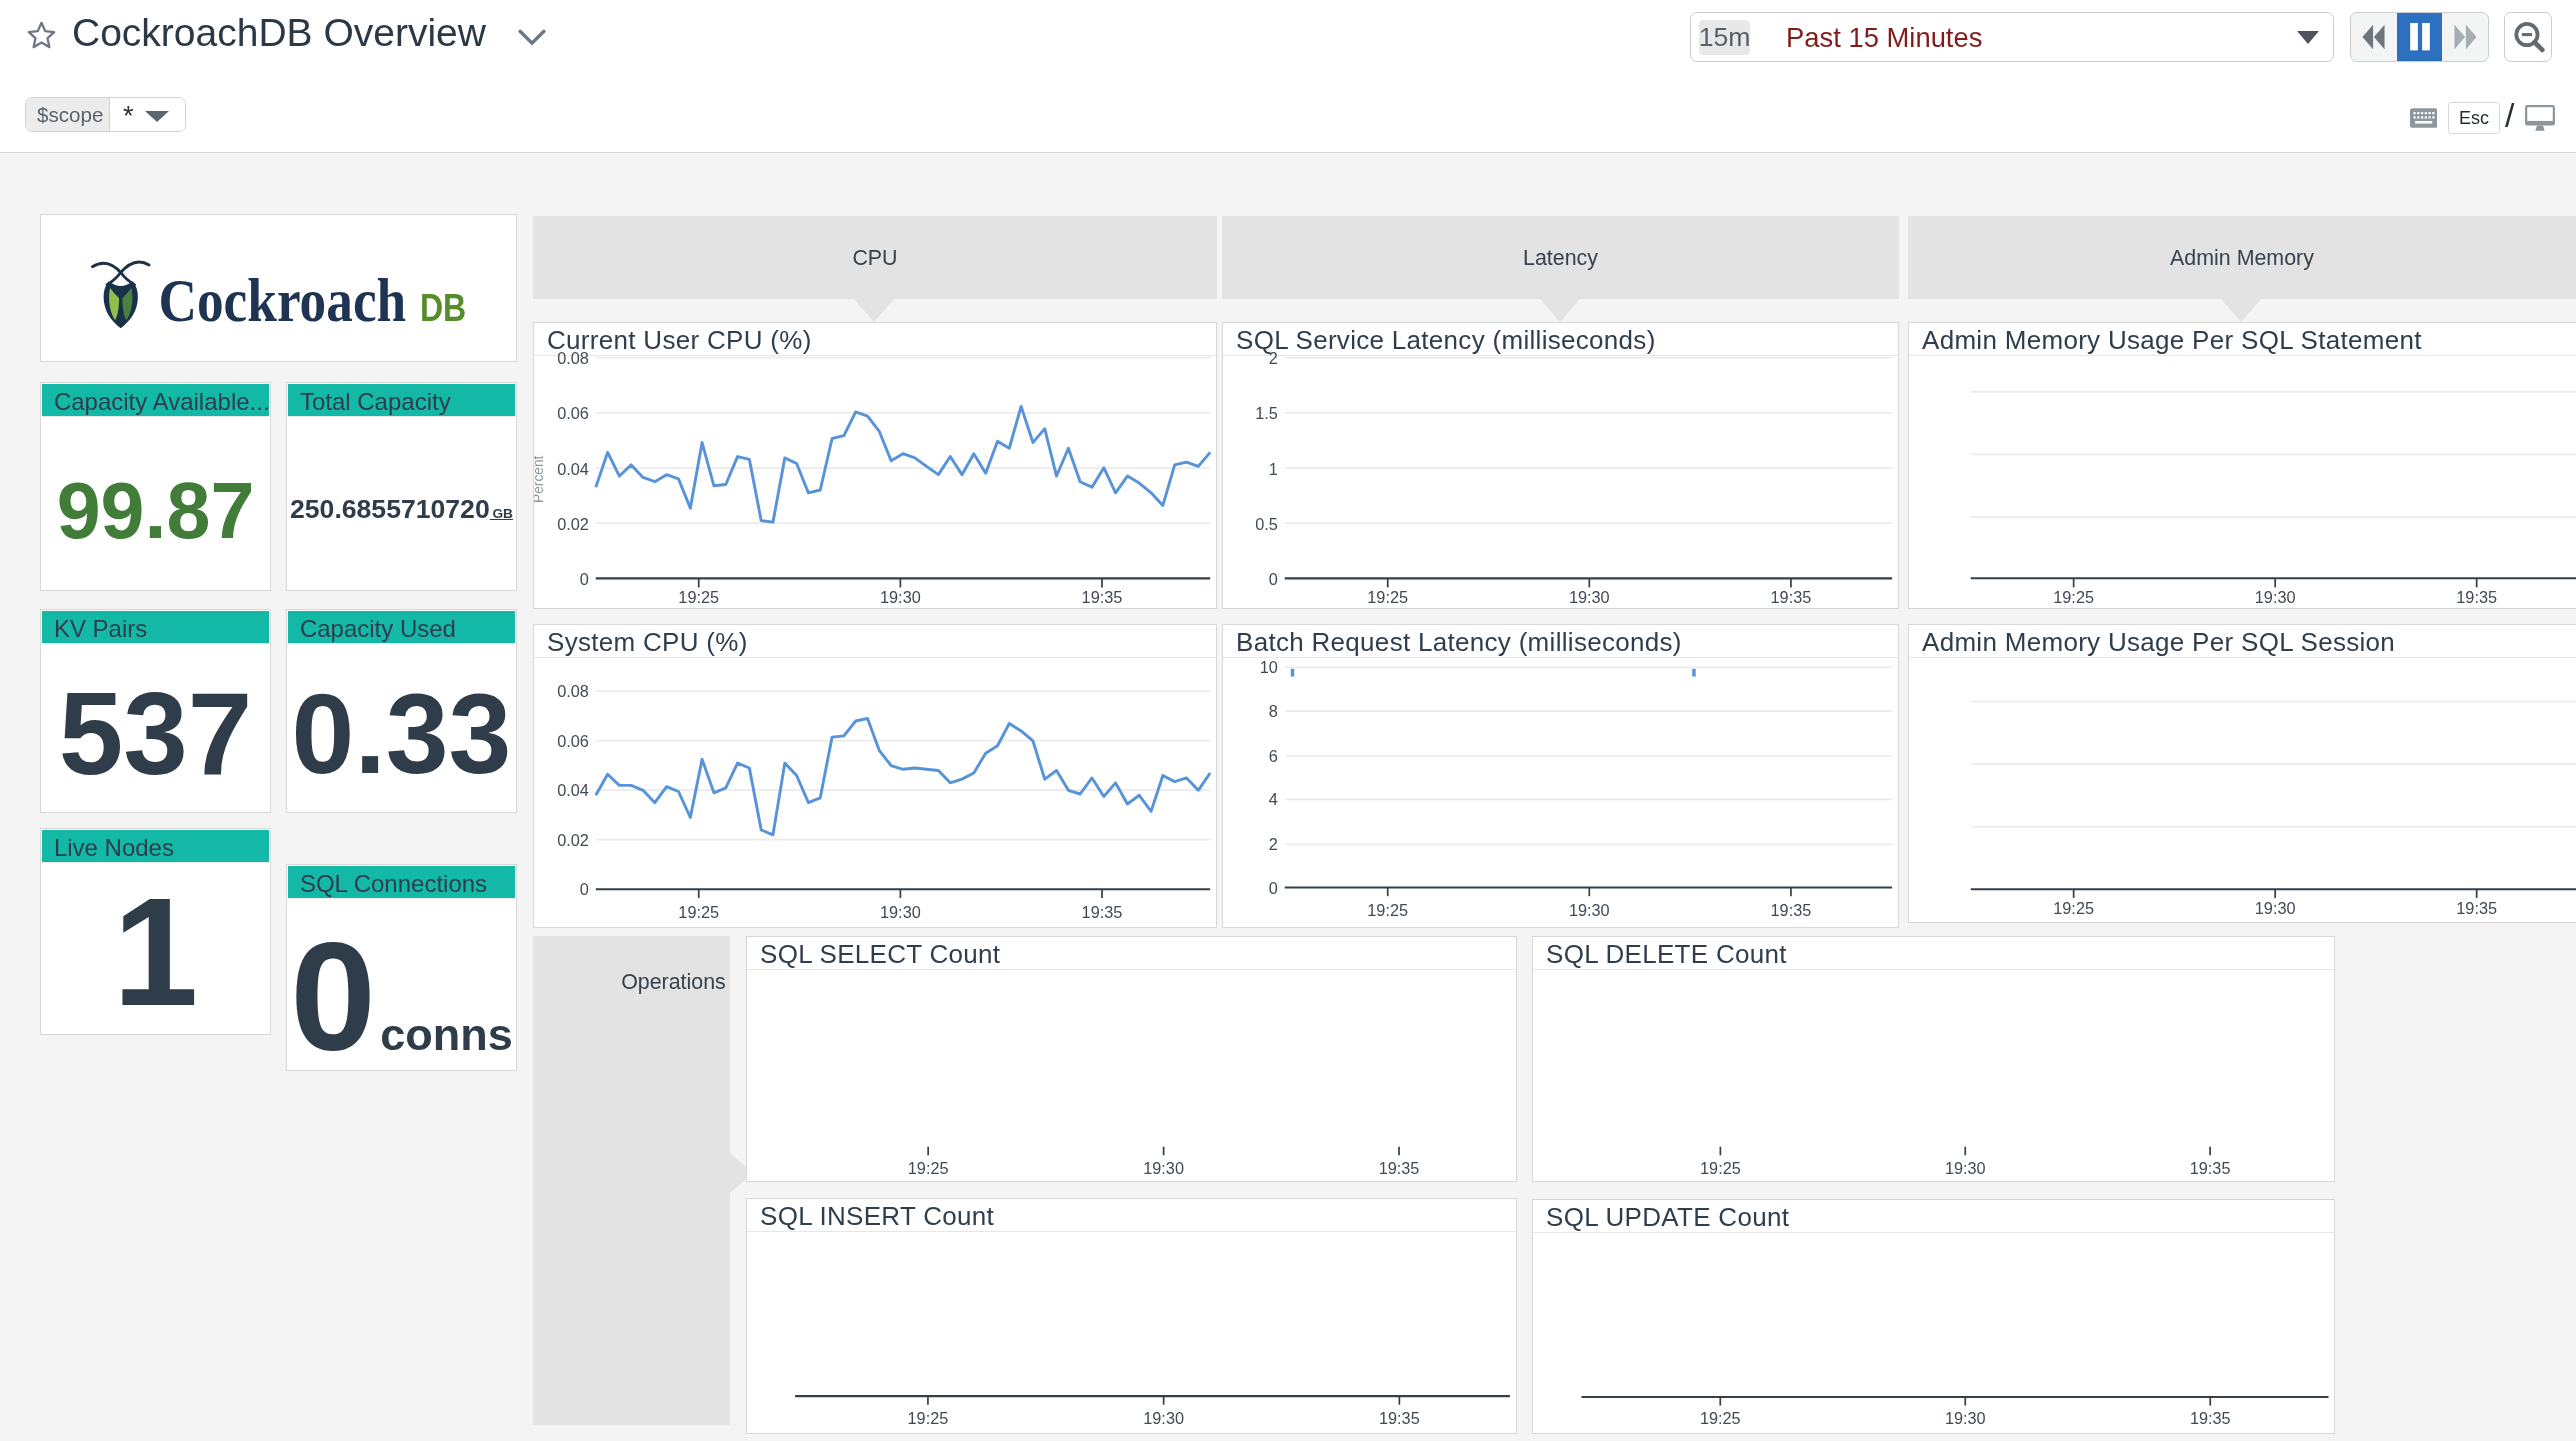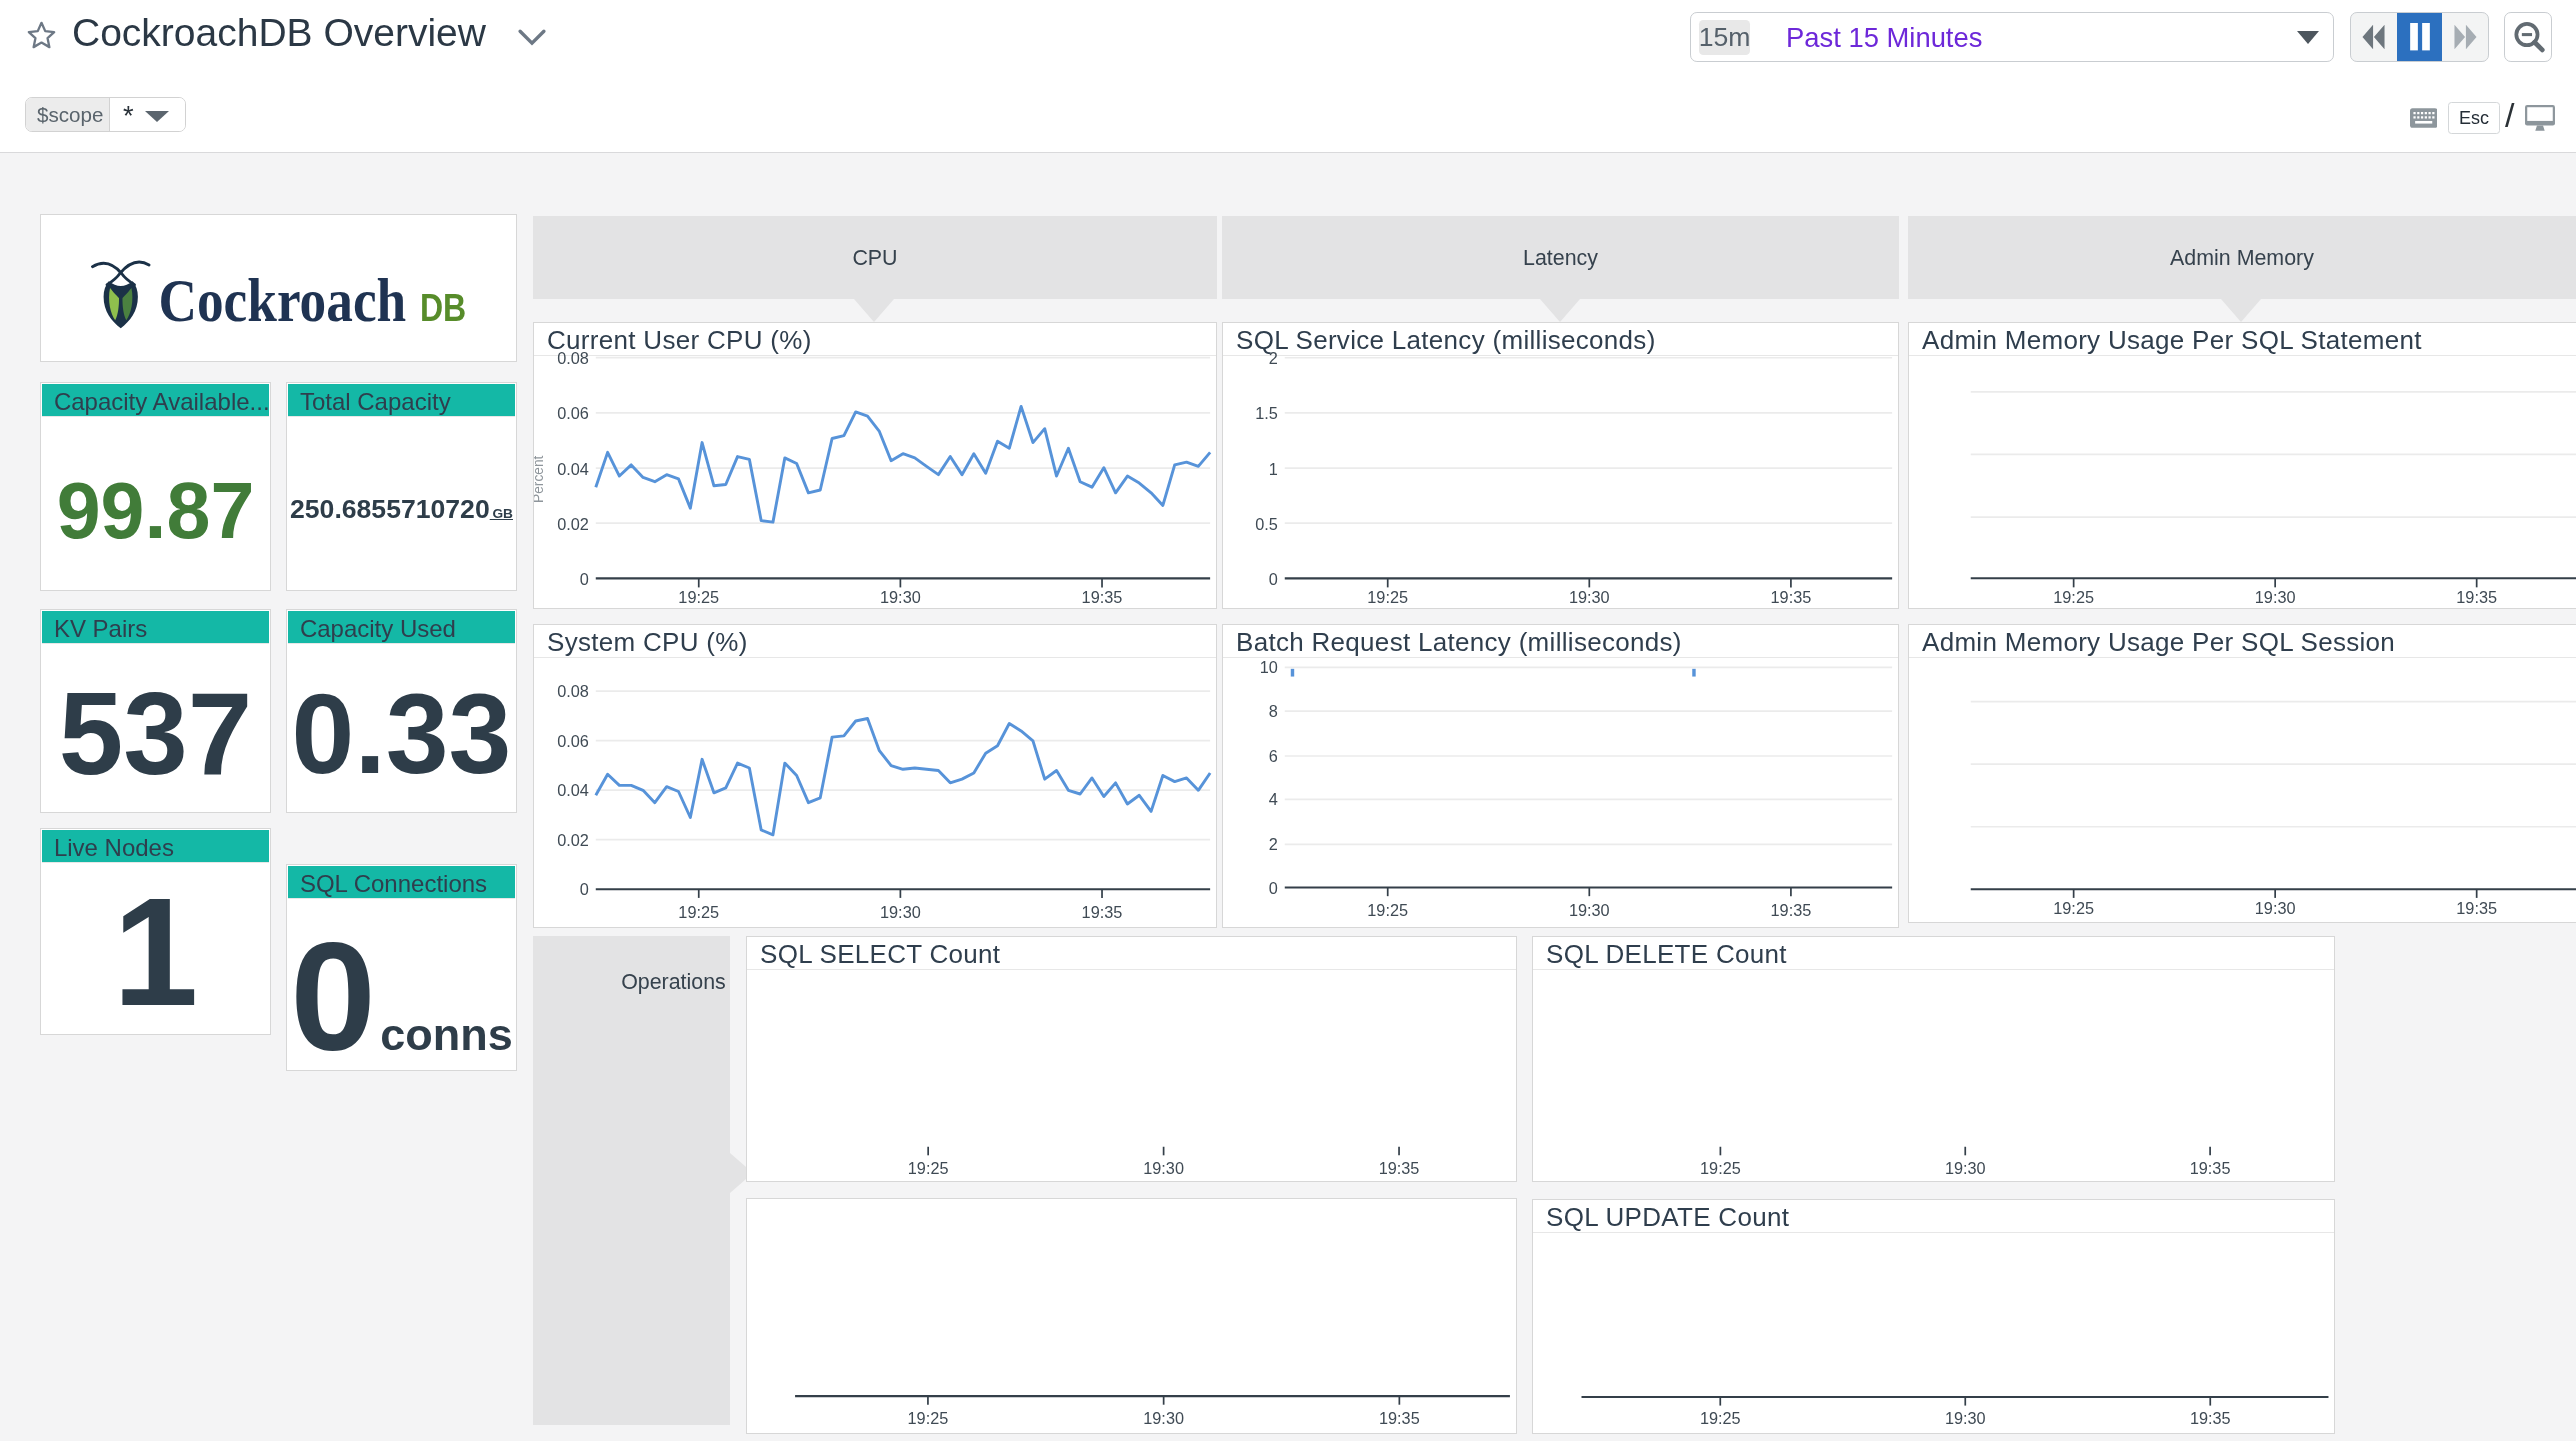--- a/index.html
+++ b/index.html
@@ -28,21 +28,21 @@
     <path d="M6 6 L20 20 L34 6" fill="none" stroke="#6d7885" stroke-width="4" stroke-linecap="round"></path>
   </svg>
 
   <div class="abs" style="left:25px;top:97px;height:35px;border:0.9px solid #d2d2d2;border-radius:6.9px;overflow:hidden;display:flex;">
     <div style="background:#ececec;width:84px;padding-left:11px;font-size:20.6px;line-height:33px;color:#5a646c;border-right:0.9px solid #d2d2d2;">$scope</div>
     <div style="background:#fff;width:75px;position:relative;font-size:27.4px;line-height:35px;color:#2a323a;padding-left:13px;">*<span style="position:absolute;right:16.3px;top:13px;width:0;height:0;border-left:12px solid transparent;border-right:12px solid transparent;border-top:11px solid #5b656e;"></span></div>
   </div>
 
   <div class="abs" style="left:1690px;top:12px;width:644px;height:50px;border:0.9px solid #c9cdd1;border-radius:6.9px;background:#fff;">
     <div class="abs" style="left:7.7px;top:6.9px;height:35px;background:#e8e8e8;border-radius:4.3px;padding:0 0;font-size:26.6px;line-height:35px;color:#55606a;">15m</div>
-    <div class="abs" style="left:95px;top:6.9px;font-size:27.4px;line-height:35px;color:#6d28d9;">Past 15 Minutes</div>
+    <div class="abs" style="left:95px;top:6.9px;font-size:27.4px;line-height:35px;color:#7f1d1d;">Past 15 Minutes</div>
     <div class="abs" style="right:13.7px;top:18px;width:0;height:0;border-left:11px solid transparent;border-right:11px solid transparent;border-top:13.7px solid #4d565e;"></div>
   </div>
 
   <div class="abs" style="left:2350px;top:12px;width:139px;height:50px;border:0.9px solid #c9cdd1;border-radius:6.9px;background:#f3f4f4;overflow:hidden;display:flex;">
     <div style="width:46px;height:100%;display:flex;align-items:center;justify-content:center;">
       <svg width="23" height="28" viewBox="0 0 27 33">
           <path d="M13 2 L13 31 L0.5 16.5 Z M26.5 2 L26.5 31 L14 16.5 Z" fill="#6d767d"></path>
         </svg>
     </div>
     <div style="width:46px;height:100%;background:#2c70bf;display:flex;align-items:center;justify-content:center;">
@@ -344,20 +344,21 @@
         <line x1="790" y1="245" x2="790" y2="255"></line>
       </g>
   <g class="axlab" text-anchor="middle">
         <text x="218" y="277">19:25</text>
         <text x="504" y="277">19:30</text>
         <text x="790" y="277">19:35</text>
       </g>
 </svg>
   </div>
 <div class="card" style="left:746px;top:1198px;width:771px;height:236px;" id="c_ins">
+    <div class="ct">SQL INSERT Count</div>
 <svg style="left:0;top:0" width="769" height="234" viewBox="0 0 897 273">
   <line x1="56" y1="230" x2="890" y2="230" stroke="#343f49" stroke-width="2.4"></line>
   <g stroke="#343f49" stroke-width="2">
         <line x1="211" y1="230" x2="211" y2="240"></line>
         <line x1="486" y1="230" x2="486" y2="240"></line>
         <line x1="761" y1="230" x2="761" y2="240"></line>
       </g>
   <g class="axlab" text-anchor="middle">
         <text x="211" y="262">19:25</text>
         <text x="486" y="262">19:30</text>

